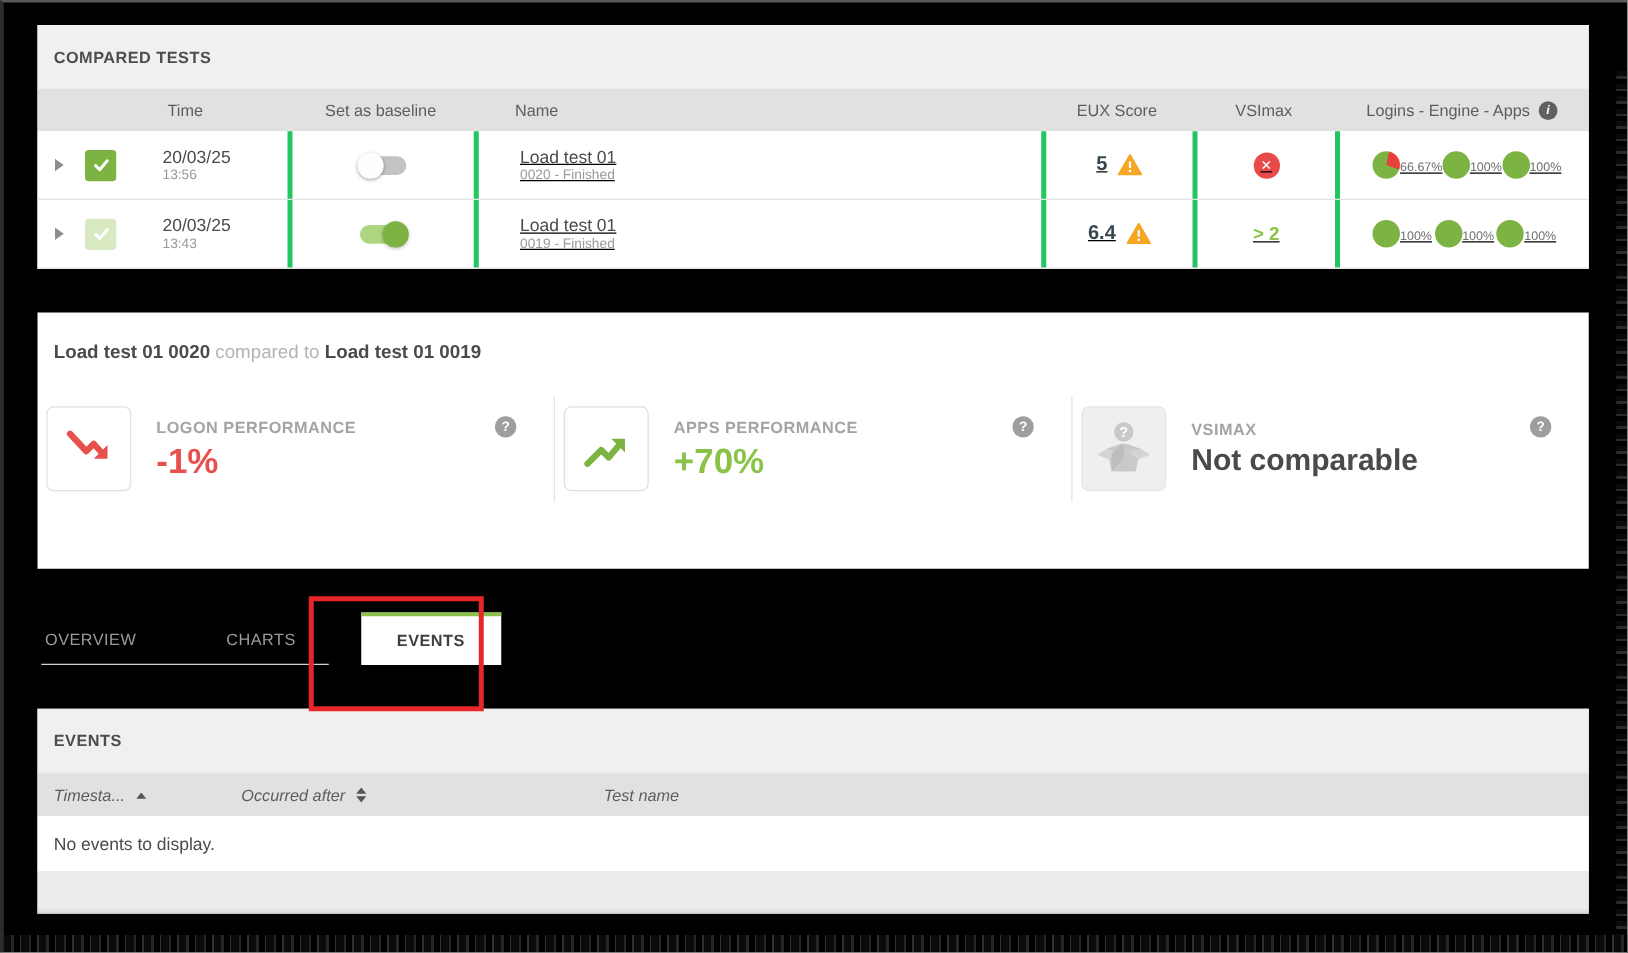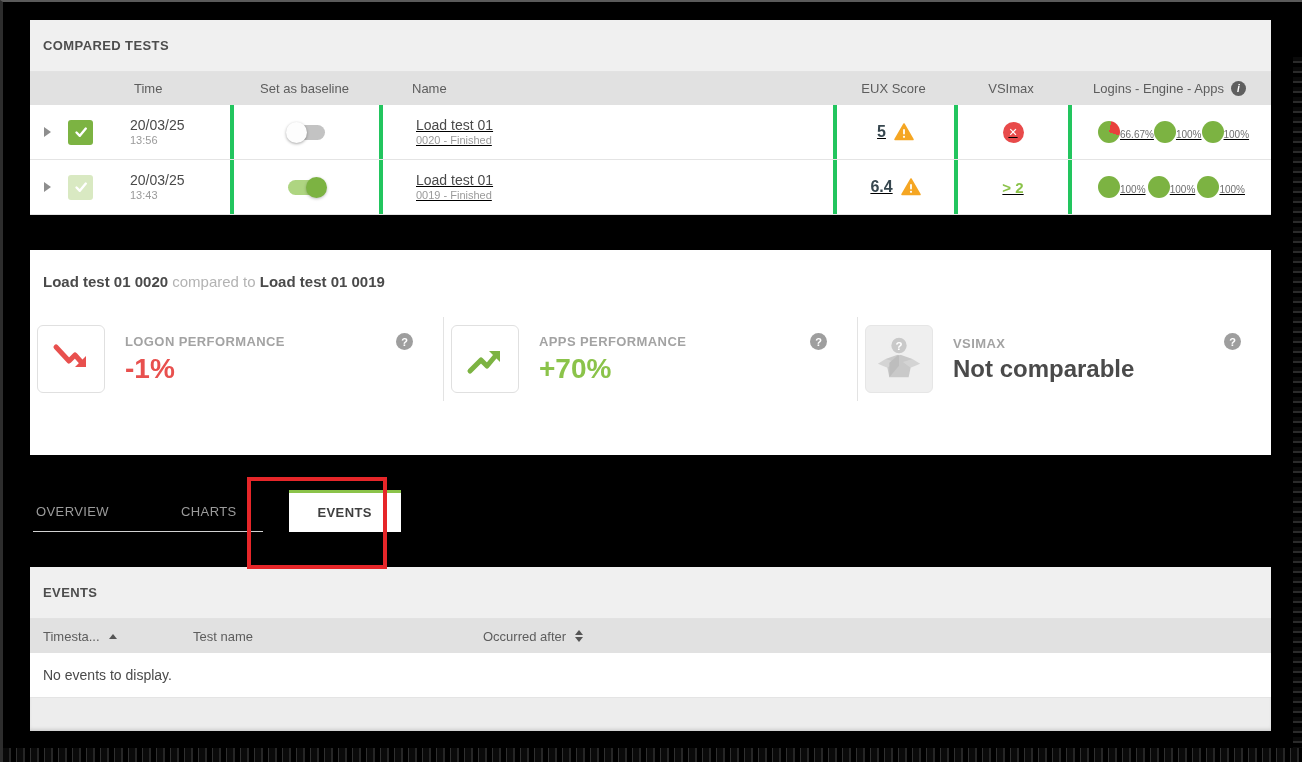--- a/index.html
+++ b/index.html
@@ -100,21 +100,21 @@
   .tab.ov { padding:0 24px 0 6px; }
   .tab.ch { padding:0 24px; margin-left:24px; }
   .tab.active { background:#fff; border-top:3px solid #8bc34a; color:#3f3f3f; font-weight:bold;
     width:112px; justify-content:center; margin-left:28px; padding:0; }
 
   .annotation-rect { position:absolute; left:244px; top:475px; width:140px; height:92px;
     border:4px solid #e62629; z-index:50; pointer-events:none; }
 
   
   .events-card { margin-top:35px; }
-  .e-grid { display:grid; grid-template-columns:150px 290px 290px 1fr; align-items:center; }
+  .e-grid { display:grid; grid-template-columns:150px 290px 290px 1fr; align-items:center;font-style:italic; }
   .e-head { background:#e1e1e1; height:34px; font-size:13px; color:#5d5d5d; }
   .e-head .cell { padding-left:13px; }
   .e-empty { background:#fff; height:45px; display:flex; align-items:center; padding-left:13px;
     font-size:14px; color:#4a4a4a; border-bottom:1px solid #e4e4e4; }
   .e-footer { height:33px; background:#ededed; box-shadow:inset 0 -3px 4px -2px rgba(0,0,0,.18); }
 
   .sort { display:inline-flex; flex-direction:column; margin-left:9px; gap:2px; cursor:pointer; }
   .tri-up { width:0; height:0; border-left:4px solid transparent; border-right:4px solid transparent; border-bottom:5px solid #555; }
   .tri-down { width:0; height:0; border-left:4px solid transparent; border-right:4px solid transparent; border-top:5px solid #555; }
 </style>
@@ -326,29 +326,29 @@
     <div class="card-title-bar">EVENTS</div>
 
     <div class="e-grid e-head">
       <div class="cell">
         <span>Timesta...</span>
         <span class="sort">
             <span class="tri-up"></span>
           </span>
       </div>
       <div class="cell">
-        <span>Test name</span>
-      </div>
-      <div class="cell">
         <span>Occurred after</span>
         <span class="sort">
             <span class="tri-up"></span>
             <span class="tri-down"></span>
           </span>
       </div>
+      <div class="cell">
+        <span>Test name</span>
+      </div>
     </div>
 
     <div class="e-empty">No events to display.</div>
     <div class="e-footer"></div>
   </div>
 
   <div class="right-bar"></div>
   <div class="bottom-bar"></div>
 </div>
 

